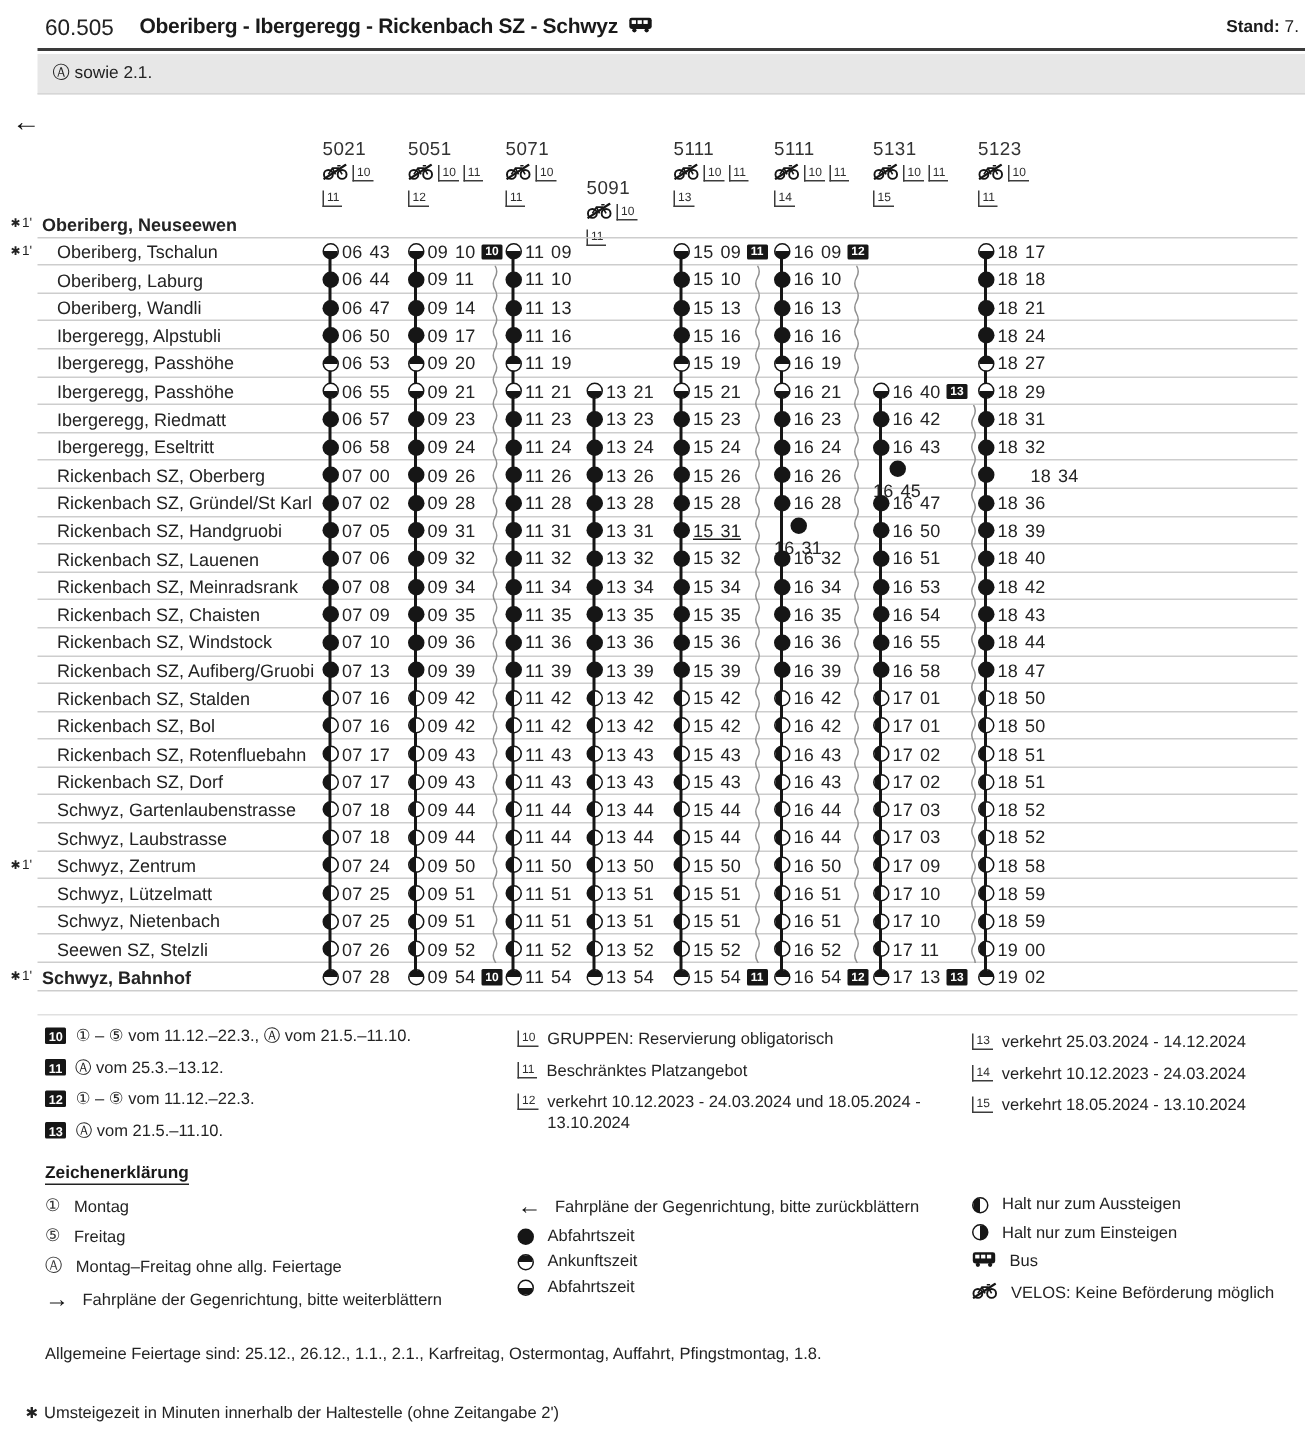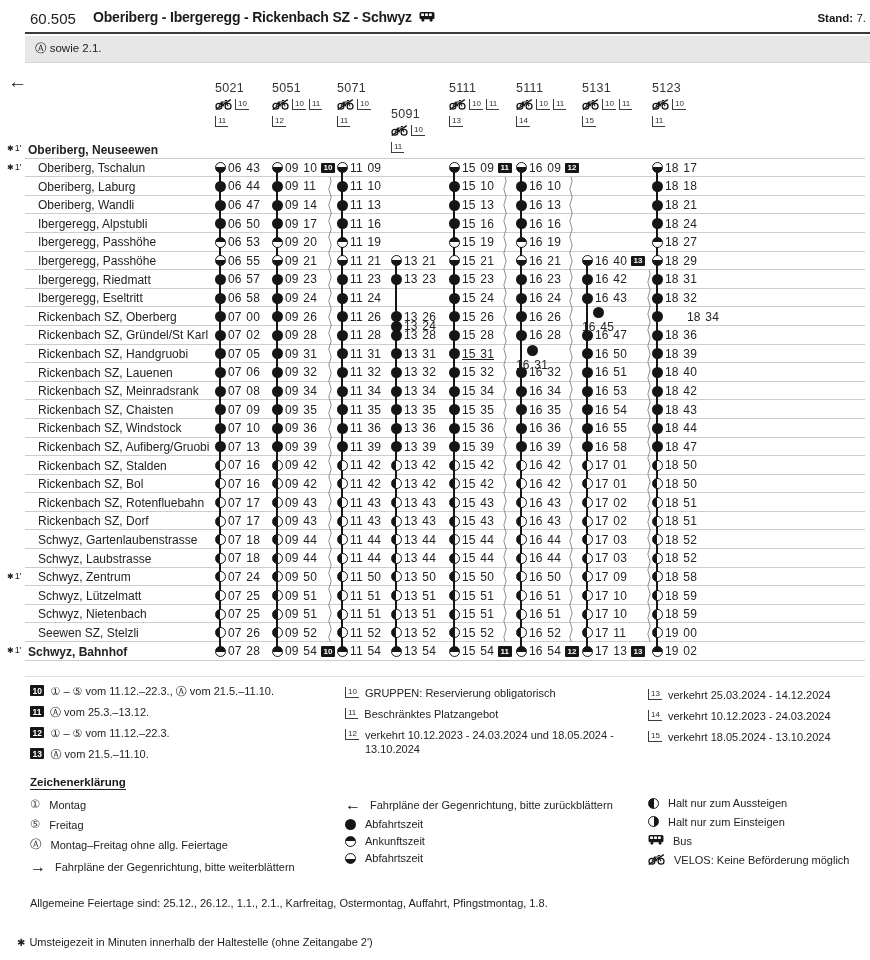--- a/index.html
+++ b/index.html
@@ -10,21 +10,21 @@
   #hdr-num{left:30px;top:10px;font-size:15px;color:#222;}
   #hdr-title{left:93px;top:9px;font-size:14px;font-weight:bold;letter-spacing:-0.2px;white-space:nowrap;display:flex;align-items:center;gap:7px;}
   #hdr-stand{right:4px;top:12px;font-size:11.5px;white-space:nowrap;}
   #hdr-stand b{font-weight:bold;}
   #hdr-rule{left:25px;right:0;top:32px;height:2px;background:#3a3a3a;}
   #band{left:25px;right:0;top:36px;height:26px;background:#e7e7e7;border-bottom:1px solid #d6d6d6;}
   #band span{position:absolute;left:10px;top:5px;font-size:11.5px;color:#222;}
   
   #back-arrow{left:8px;top:72px;font-size:19px;font-weight:bold;color:#111;line-height:1;}
   #col-headers{left:0;top:76px;height:60px;right:0;}
-  .colhead{position:absolute;top:5px;}
+  .colhead{position:absolute;top:16px;}
   .tripnum{font-size:12.5px;color:#333;letter-spacing:0.3px;margin-bottom:2px;}
   .noterow{display:flex;align-items:center;gap:3px;height:15px;margin-top:2px;}
   .noteref{font-size:8px;color:#2e2e2e;border-left:1px solid #3c3c3c;border-bottom:1px solid #3c3c3c;
            padding:0 2px 1px 2px;line-height:1.15;display:inline-block;}
   
   #stop-table{left:0;top:140px;right:0;}
   .trow{position:relative;height:18.6px;margin-left:25px;margin-right:5px;border-bottom:1px solid #cdcdcd;box-sizing:border-box;}
   .mark{position:absolute;left:-18px;top:3px;font-size:9px;color:#222;white-space:nowrap;}
   .mark .star{font-size:8px;margin-right:1px;}
   .stop{position:absolute;left:13px;top:2.5px;font-size:12px;white-space:nowrap;color:#232323;}
@@ -455,21 +455,21 @@
         <span class="time">06 58</span>
       </span>
       <span class="cell" style="left: 247px;">
         <span class="dot ic-s"></span>
         <span class="time">09 24</span>
       </span>
       <span class="cell" style="left: 312px;">
         <span class="dot ic-s"></span>
         <span class="time">11 24</span>
       </span>
-      <span class="cell" style="left: 366px; margin-top: 28px;">
+      <span class="cell" style="left: 366px;">
         <span class="dot ic-s"></span>
         <span class="time">13 24</span>
       </span>
       <span class="cell" style="left: 424px;">
         <span class="dot ic-s"></span>
         <span class="time">15 24</span>
       </span>
       <span class="cell" style="left: 491px;">
         <span class="dot ic-s"></span>
         <span class="time">16 24</span>

